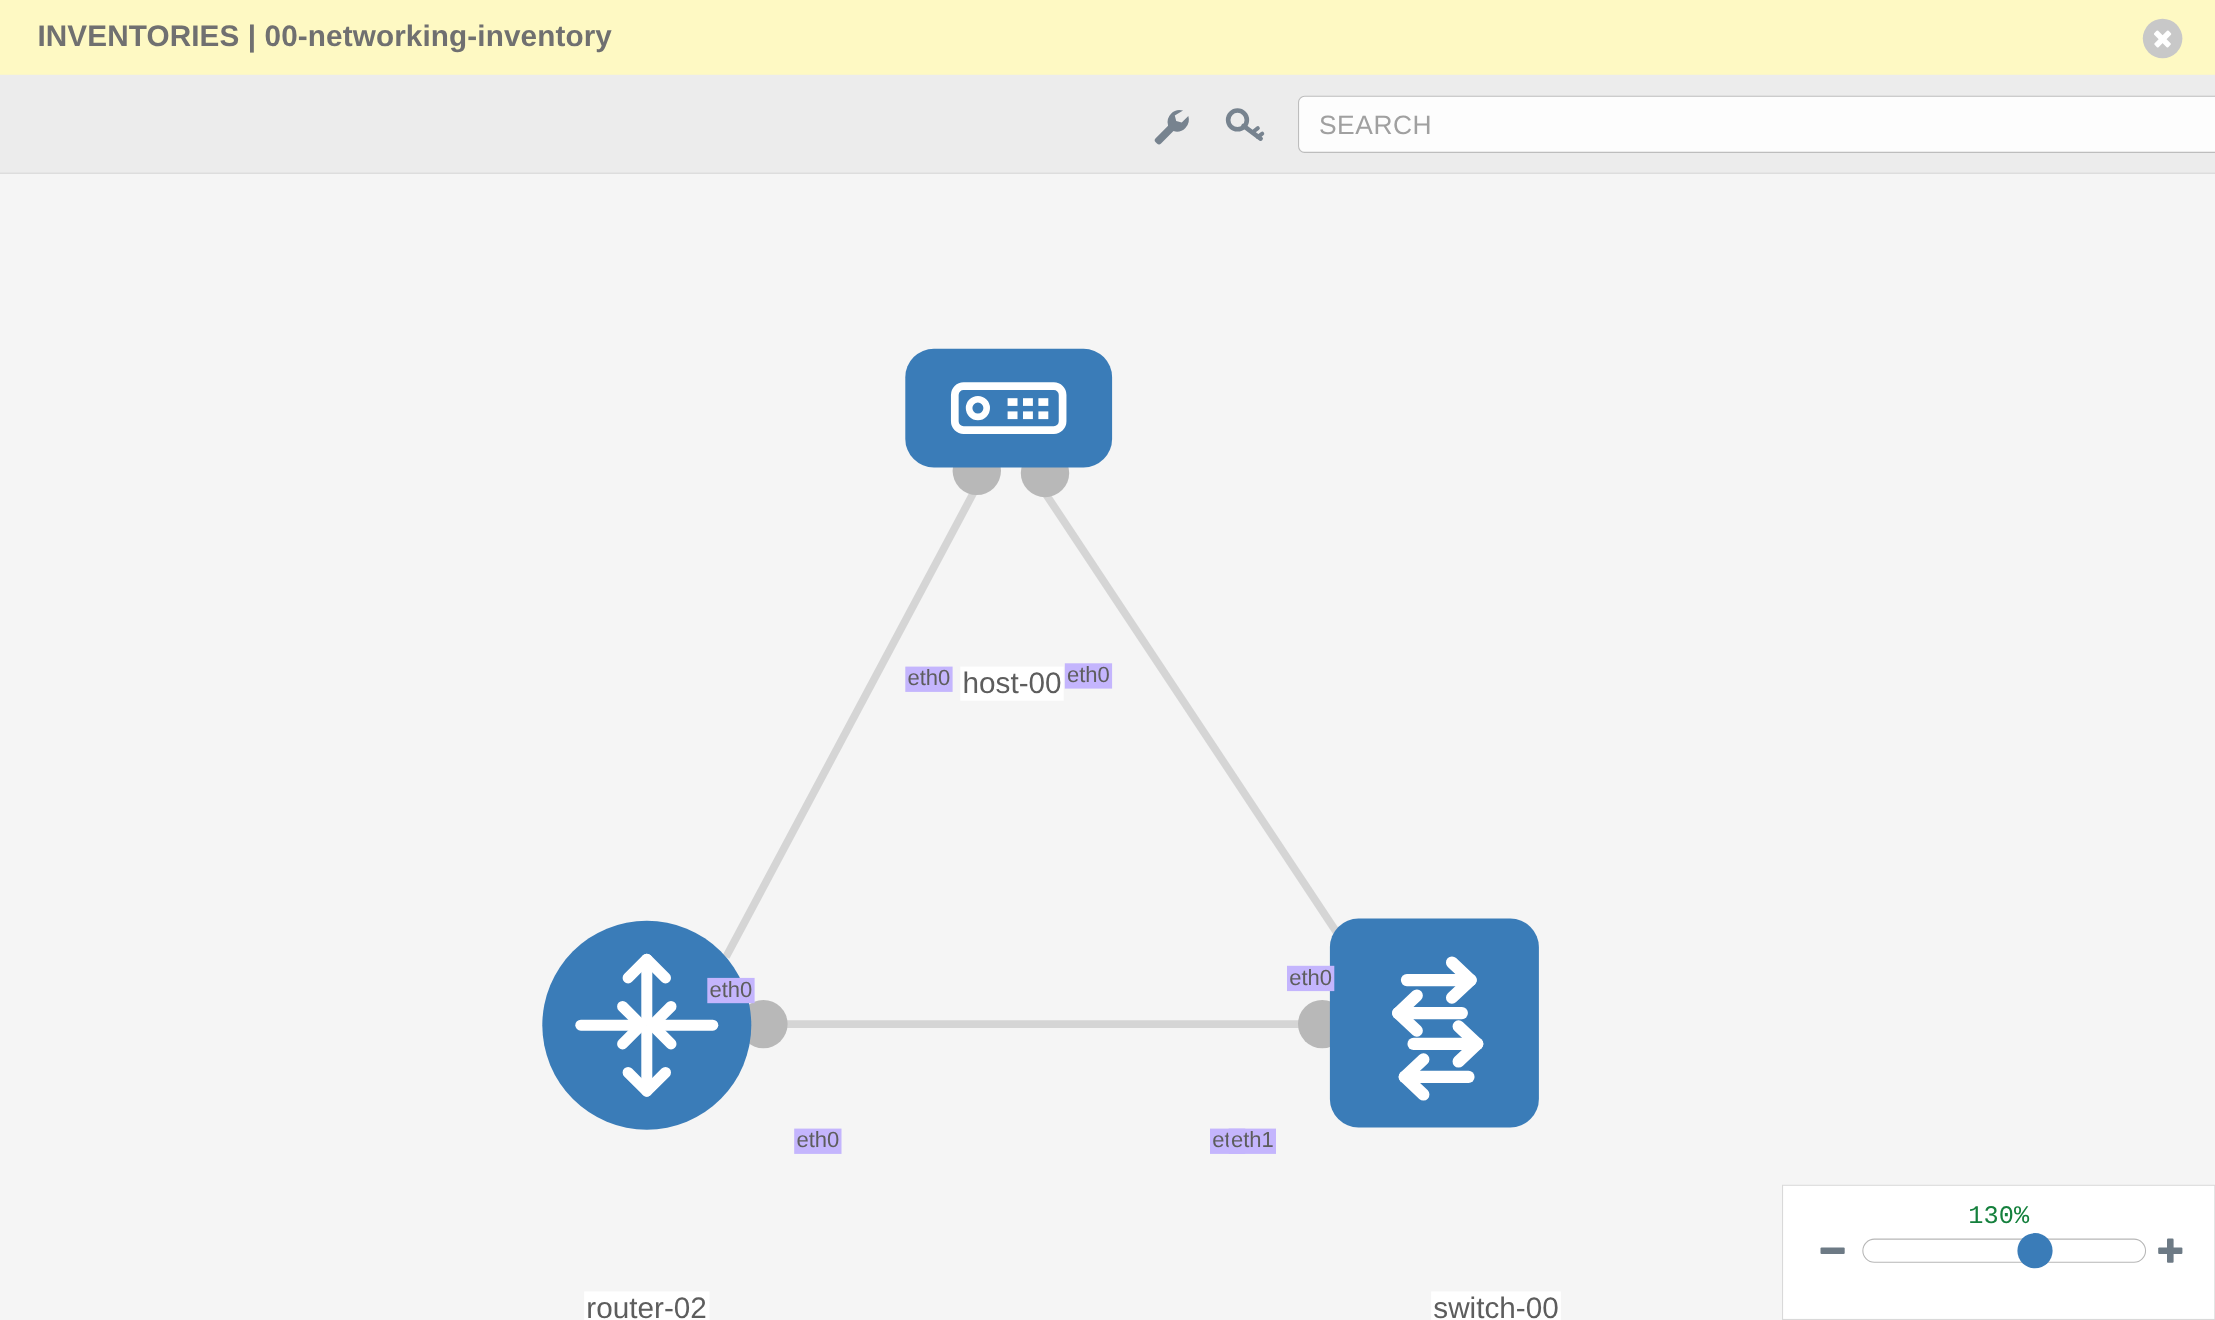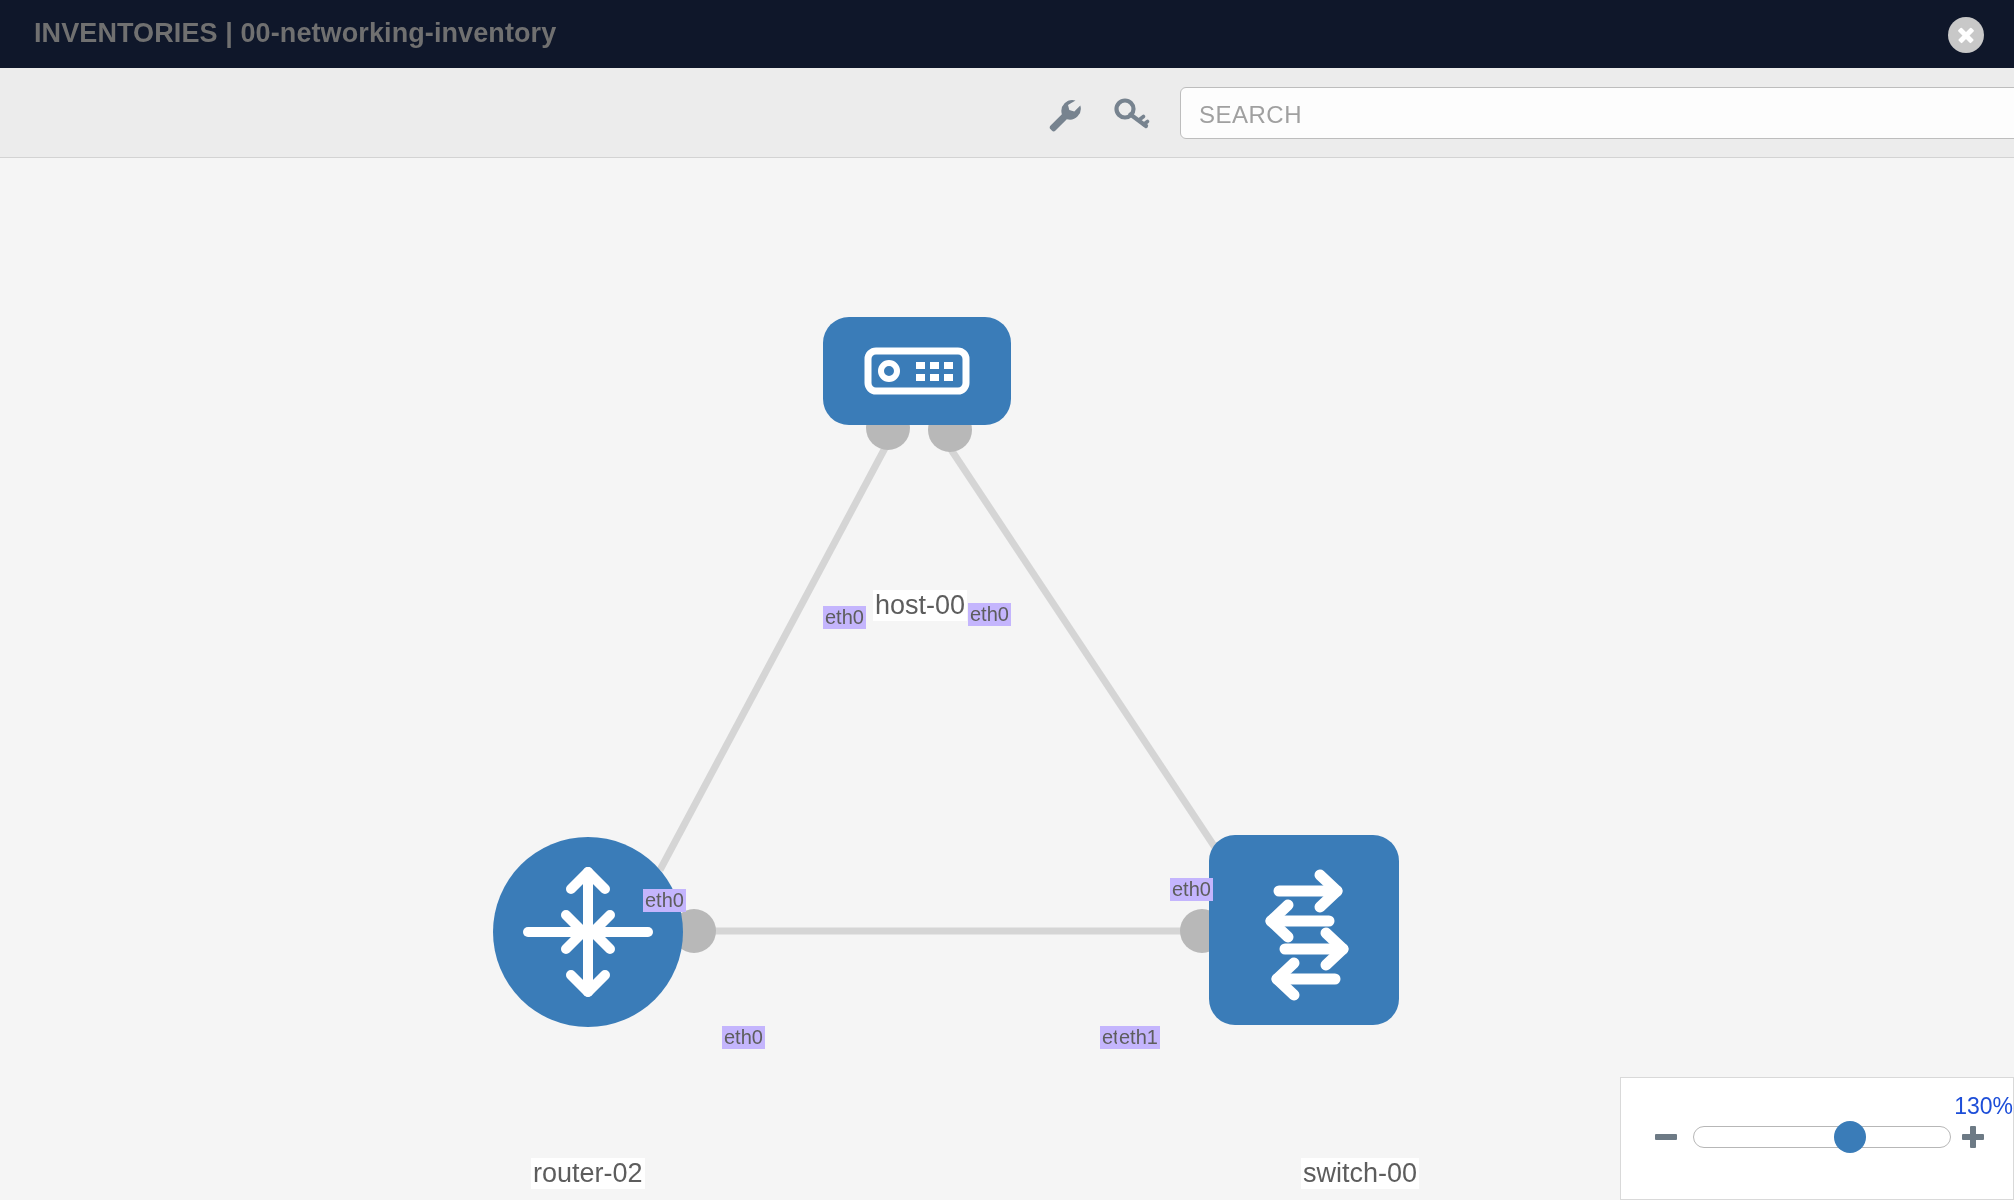--- a/index.html
+++ b/index.html
@@ -14,21 +14,21 @@
     overflow: hidden;
     position: relative;
   }
 
   
   .header {
     position: absolute;
     left: 0; top: 0;
     width: 2014px;
     height: 84px;
-    background: #0f172a;
+    background: #fef9c3;
     border-bottom: 1px solid #d7d7d7;
     box-sizing: border-box;
   }
   .page-title {
     position: absolute;
     left: 34px;
     top: 18px;
     font-size: 27px;
     font-weight: bold;
     color: #707070;
@@ -155,20 +155,21 @@
   }
 
   .node-label {
     position: absolute;
     font-size: 27px;
     color: #5d5d5d;
     background: #ffffff;
     white-space: nowrap;
     padding: 0 2px;
     user-select: none;
+    margin-top: 16px;
   }
   #label-host   { left: 873px; top: 432px; }
   #label-router { left: 531px; top: 1000px; }
   #label-switch { left: 1301px; top: 1000px; }
 
   .iface-label {
     position: absolute;
     font-size: 20px;
     color: #5d5d5d;
     background: #c4b5fd;
@@ -192,24 +193,25 @@
     width: 394px;
     height: 123px;
     background: #ffffff;
     border: 1px solid #d9d9d9;
     box-sizing: border-box;
   }
   .zoom-percent {
     position: absolute;
     top: 15px;
     left: 0; right: 0;
-    text-align: right;
+    text-align: center;
     font-size: 23px;
-    color: #1d4ed8;
+    color: #15803d;
     user-select: none;
+    font-family: Liberation Mono, monospace;
   }
   .zoom-minus, .zoom-plus {
     position: absolute;
     top: 44px;
     width: 30px;
     height: 30px;
     cursor: pointer;
   }
   .zoom-minus { left: 30px; }
   .zoom-plus  { left: 337px; }

